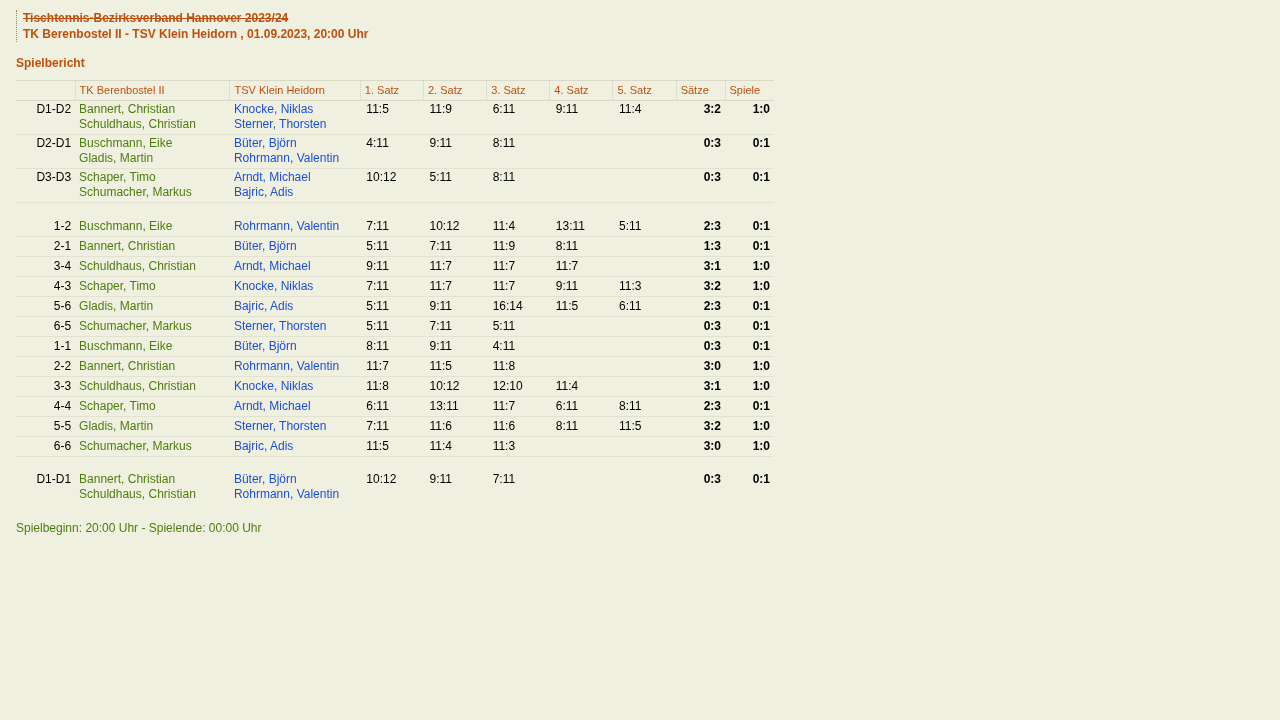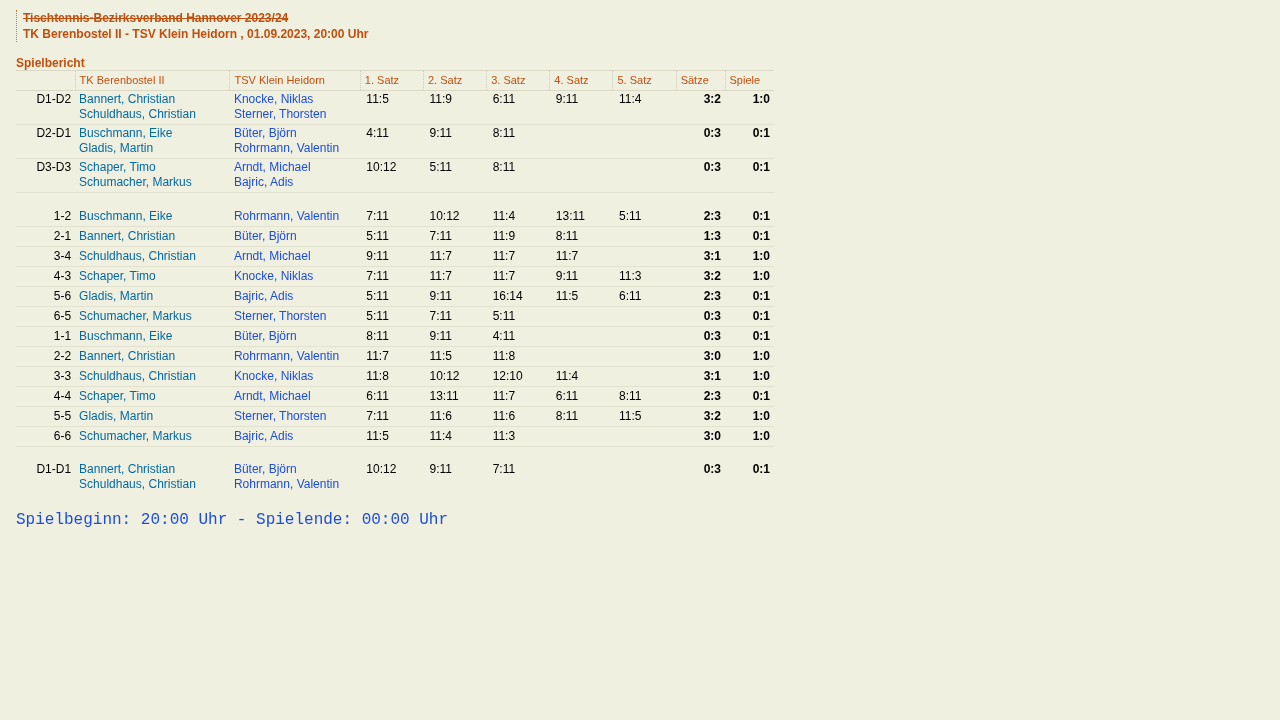--- a/index.html
+++ b/index.html
@@ -32,21 +32,21 @@
     white-space: nowrap;
   }
   .header-line.strike {
     text-decoration: line-through;
     text-decoration-color: #c05010;
   }
   .section-title {
     color: #c05010;
     font-weight: bold;
     font-size: 12px;
-    margin: 0 0 0 0;
+    margin: 0 0 10px 0;
     padding-left: 0px;
   }
   table.report {
     border-collapse: collapse;
     width: 758px;
     table-layout: fixed;
   }
   table.report col.c-code { width: 58px; }
   table.report col.c-home { width: 152px; }
   table.report col.c-away { width: 128px; }
@@ -70,21 +70,21 @@
     padding: 1px 4px;
     font-size: 12px;
     vertical-align: top;
     white-space: nowrap;
   }
   .row td.code {
     text-align: right;
     color: #000;
   }
   .row td.player {
-    color: #0369a1;
+    color: #4d7c0f;
   }
   .row td.away {
     color: #1d4ed8;
   }
   .row td.set {
     text-align: left;
     color: #000;
     padding-left: 6px;
   }
   .row td.val {
@@ -125,24 +125,23 @@
     text-align: center;
     color: #000;
   }
   .totals td.tsets, .totals td.tgames {
     font-weight: bold;
     text-align: left;
     padding-left: 6px;
   }
   .footer {
     margin-top: 18px;
-    font-size: 16px;
-    color: #1d4ed8;
+    font-size: 12px;
+    color: #4d7c0f;
     padding-left: 0px;
-    font-family: Liberation Mono, monospace;
   }
 </style>
 </head>
 <body>
 
 <div class="page">
 
   <div class="header-block">
     <div class="header-line strike">Tischtennis-Bezirksverband Hannover 2023/24</div>
     <div class="header-line">TK Berenbostel II - TSV Klein Heidorn , 01.09.2023, 20:00 Uhr</div>

